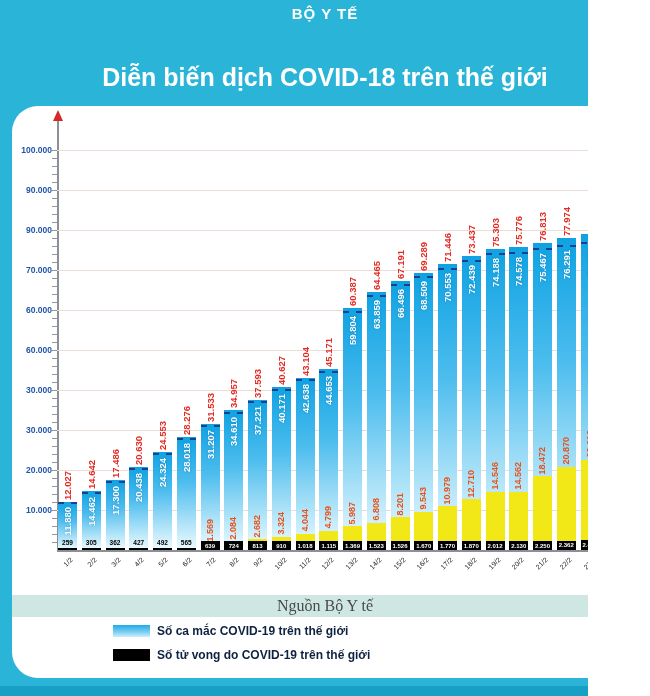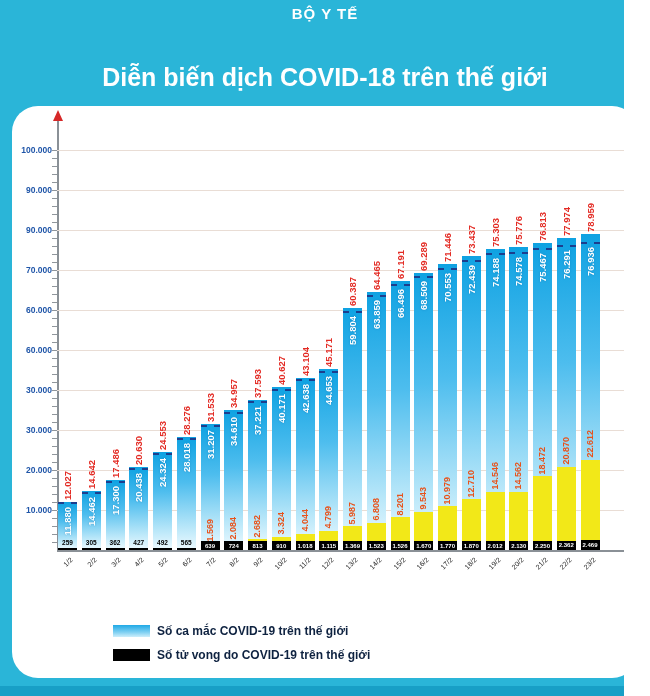--- a/index.html
+++ b/index.html
@@ -1,17 +1,17 @@
 <!DOCTYPE html>
 <html><head>
 <meta charset="utf-8">
 <style>
   html,body{margin:0;padding:0;}
   body{font-family:"Liberation Sans",sans-serif;}
-  #page{position:relative;width:588px;height:696px;background:#2ab5d8;overflow:hidden;padding-left:36px;}
+  #page{position:relative;width:588px;height:696px;background:#2ab5d8;overflow:hidden;}
   .band-ministry{position:absolute;left:0;top:0;width:650px;height:26px;display:flex;align-items:center;justify-content:center;
     color:#ffffff;font-size:15px;font-weight:bold;letter-spacing:1px;}
   .band-hotline{position:absolute;left:0;top:27px;width:650px;height:25px;background:#d4ecf8;display:flex;align-items:center;justify-content:center;
     color:#1356a0;font-size:17px;font-weight:bold;}
   .band-title{position:absolute;left:0;top:52px;width:650px;height:50px;display:flex;align-items:center;justify-content:center;
     color:#ffffff;font-size:25px;font-weight:bold;}
   #panel{position:absolute;left:12px;top:106px;width:626px;height:572px;background:#ffffff;border-radius:26px;}
   .gridline{position:absolute;height:1px;background:#e9ddd5;}
   .ylabel{position:absolute;left:0;width:40px;text-align:right;font-size:8.5px;font-weight:bold;color:#1f55a8;}
   .axis-v{position:absolute;left:45px;top:14px;width:2px;height:430px;background:#8a9096;}
@@ -55,20 +55,23 @@
     <span>Diễn biến  dịch COVID-18 trên thế giới</span>
   </div>
 
   <div id="panel">
     <div class="axis-ticks"></div>
     <div class="axis-v"></div>
     <div class="axis-arrow"></div>
     <div class="axis-h"></div>
     <div id="plot"></div>
 
+    <div class="source-band">
+      <span>Nguồn Bộ Y tế</span>
+    </div>
 
     <div class="legend-item" style="left:101px;top:518px;">
       <span class="sw sw-world"></span>
       <span class="legend-text">Số ca mắc COVID-19 trên thế giới</span>
     </div>
     <div class="legend-item" style="left:101px;top:542px;">
       <span class="sw sw-deaths"></span>
       <span class="legend-text">Số tử vong do COVID-19 trên thế giới</span>
     </div>
   <div class="gridline" style="left: 45px; top: 404px; width: 573px;"></div>

